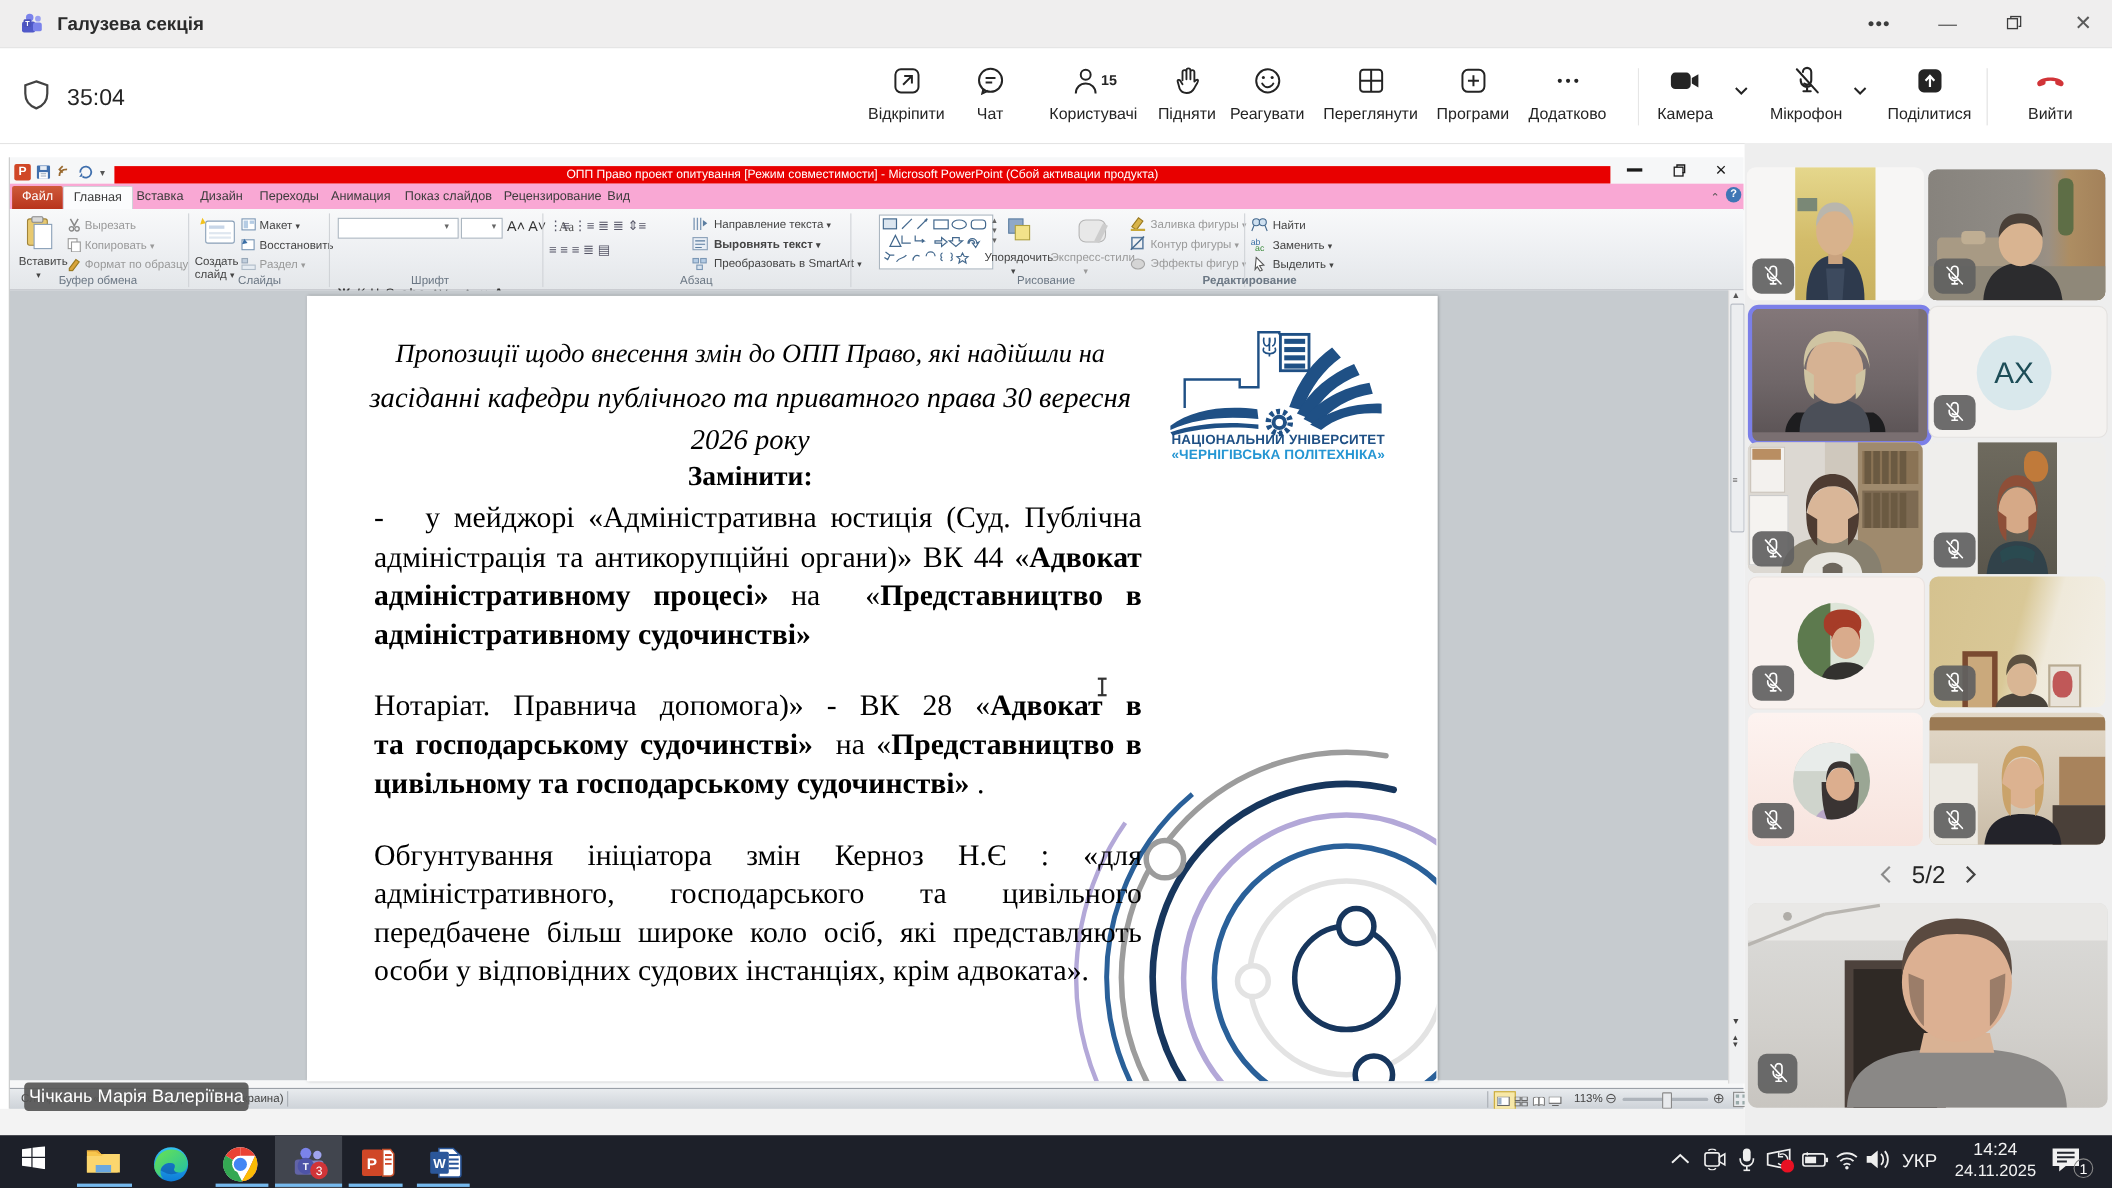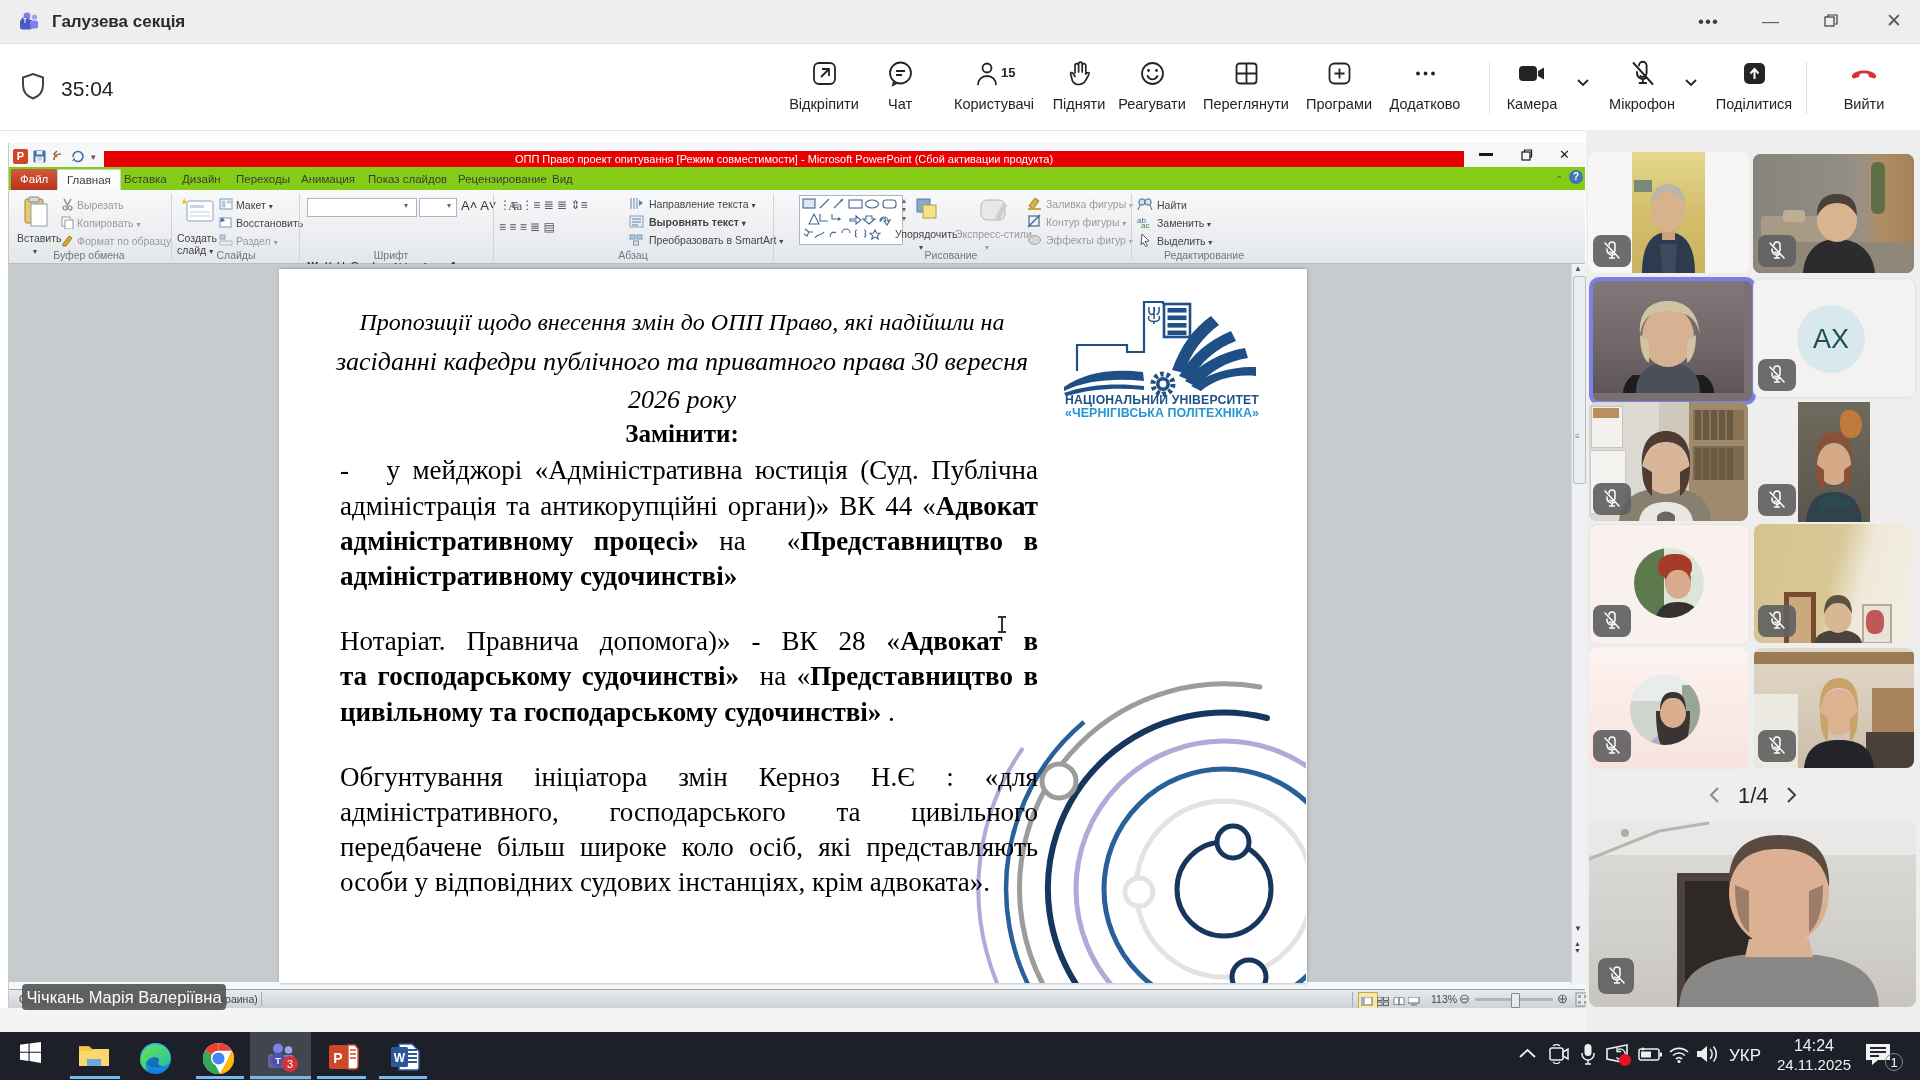--- a/index.html
+++ b/index.html
@@ -10,21 +10,21 @@
   #tbar1 .title{left:52px;top:12px;font-size:17px;color:#2b2b2b;font-weight:600;position:absolute;}
   #tbar2{left:0;top:44px;width:1920px;height:86px;background:#ffffff;border-bottom:1px solid #e4e4e4;}
   .timer{left:61px;top:77px;font-size:21px;color:#242424;position:absolute;}
   .tbtn{position:absolute;text-align:center;color:#242424;font-size:14.5px;}
   .tbtn .ic{display:block;margin:0 auto 9px auto;}
   .winctl{position:absolute;top:12px;color:#5a5a5a;font-size:17px;}
   
   #ppt{left:8px;top:143px;width:1576px;height:865px;background:#f6f7f8;border-left:1px solid #c8c8c8;}
   #redbar{left:95px;top:8px;width:1360px;height:16px;background:#e80000;color:#fff;
           font-size:11px;text-align:center;line-height:16px;position:absolute;}
-  #tabrow{left:0;top:24px;width:1576px;height:23px;background:#84cc16;position:absolute;border-bottom:1px solid #cfd3d8;}
+  #tabrow{left:0;top:24px;width:1576px;height:23px;background:#f9a8d4;position:absolute;border-bottom:1px solid #cfd3d8;}
   .tab{position:absolute;top:2px;height:21px;line-height:21px;font-size:11.5px;color:#3c3c3c;padding:0 9px;}
   #ribbon{left:0;top:47px;width:1576px;height:73px;position:absolute;
      background:linear-gradient(#f8f9fa,#eceef1 60%,#e4e7ea);border-bottom:1px solid #babdc2;}
   .grplabel{position:absolute;bottom:2px;font-size:10.5px;color:#6b7784;width:100%;text-align:center;}
   .grpsep{position:absolute;top:4px;bottom:2px;width:1px;background:#d0d3d7;}
   .rbtxt{position:absolute;font-size:10.5px;color:#444;}
   #canvas{left:0;top:121px;width:1562px;height:718px;background:#c6cbcf;position:absolute;}
   #slide{left:271px;top:5px;width:1027px;height:714px;background:#ffffff;position:absolute;overflow:hidden;
          box-shadow:0 0 3px rgba(0,0,0,.35);}
   
@@ -356,21 +356,21 @@
     <div class="rbtxt" style="left:1148px;top:9px;">Найти</div>
     <svg class="abs" style="left:1128px;top:25px" width="16" height="14" viewBox="0 0 16 14">
         <text x="0" y="8" font-size="8" fill="#3a6ea5">ab</text>
         <text x="4" y="13" font-size="8" fill="#3a8a3a">ac</text>
       </svg>
     <div class="rbtxt" style="left:1148px;top:27px;">Заменить <span style="font-size:8px">▾</span></div>
     <svg class="abs" style="left:1128px;top:43px" width="16" height="14" viewBox="0 0 16 14">
         <path d="M5 1l7 7-4 .5 2.5 4-2 1-2.5-4L4 12z" fill="#fff" stroke="#555"></path>
       </svg>
     <div class="rbtxt" style="left:1148px;top:45px;">Выделить <span style="font-size:8px">▾</span></div>
-    <div class="grplabel" style="left:1140px;width:110px;">Редактирование</div>
+    <div class="grplabel" style="left:1072px;width:110px;font-weight:bold;">Редактирование</div>
   </div>
 
   <div id="canvas">
 
     <div id="slide">
       
     </div>
   </div>
 
   <div id="vsb">
@@ -677,21 +677,21 @@
   <div class="mic" style="left:172px;top:600px;">
       <svg width="20" height="20" viewBox="0 0 20 20">
         <path d="M7 4a3 3 0 0 1 6 0v5a3 3 0 0 1-5.2 2M5 8v1a5 5 0 0 0 7.8 4.2M10 14v3M7.5 17h5" fill="none" stroke="#fff" stroke-width="1.5" stroke-linecap="round"></path>
         <path d="M3 2l14 15" stroke="#fff" stroke-width="1.5" stroke-linecap="round"></path>
       </svg>
     </div>
 
   <svg class="abs" style="left:120px;top:655px" width="18" height="20" viewBox="0 0 18 20">
       <path d="M12 3l-7 7 7 7" fill="none" stroke="#8a8a8a" stroke-width="2"></path>
     </svg>
-  <div class="abs" style="left:152px;top:653px;font-size:22px;color:#242424;">1/4</div>
+  <div class="abs" style="left:152px;top:653px;font-size:22px;color:#242424;">5/2</div>
   <svg class="abs" style="left:196px;top:655px" width="18" height="20" viewBox="0 0 18 20">
       <path d="M6 3l7 7-7 7" fill="none" stroke="#424242" stroke-width="2"></path>
     </svg>
 
   <div class="tile" style="left:3px;top:691px;width:327px;height:186px;background:linear-gradient(#dcdcda,#d2d0cc 60%,#c8c5c0);">
     <div class="abs" style="left:0;top:0;width:327px;height:34px;background:#e9e8e6;"></div>
     <svg class="abs" style="left:0;top:0" width="327" height="40" viewBox="0 0 327 40">
         <path d="M0 38 L70 10 M70 10 L120 2" stroke="#b8b5b0" stroke-width="3" fill="none"></path>
         <circle cx="36" cy="12" r="4" fill="#b0ada8"></circle>
       </svg>

